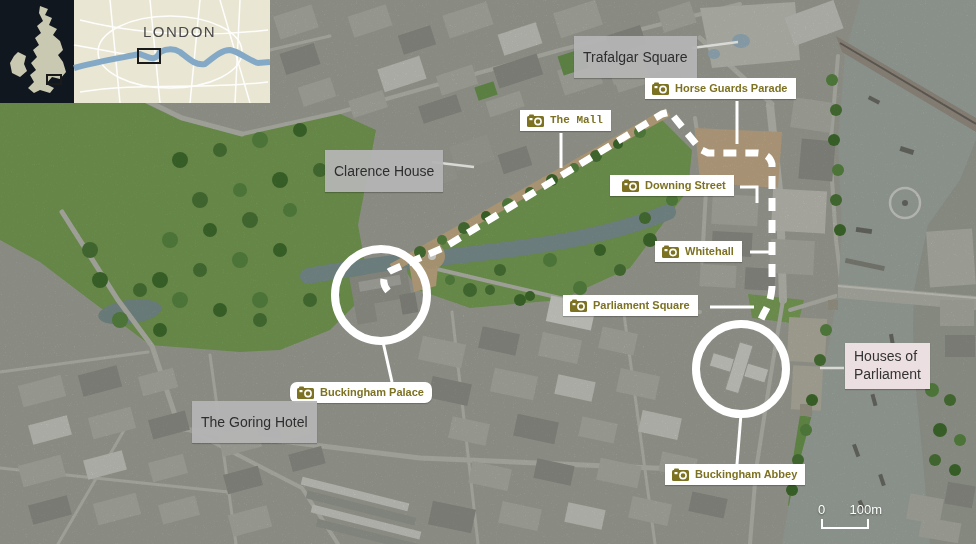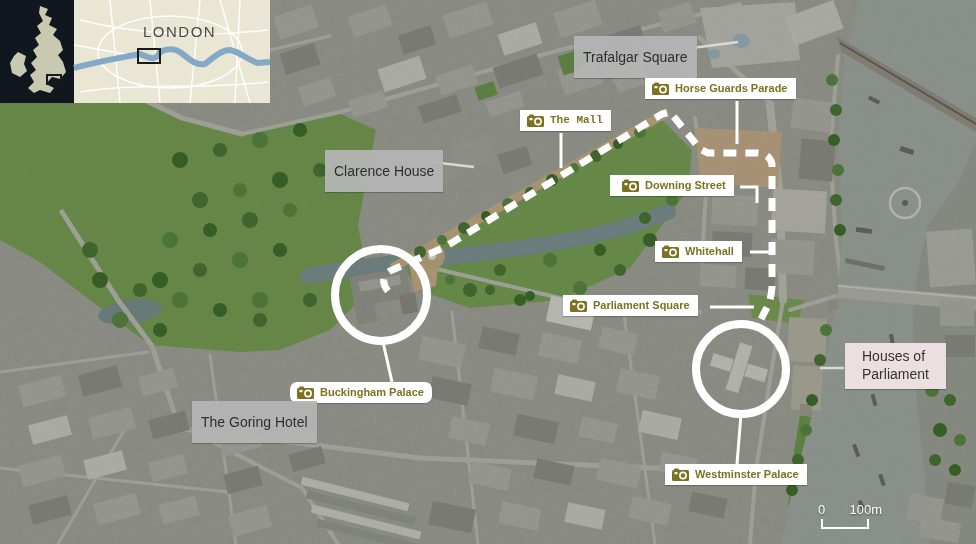--- a/index.html
+++ b/index.html
@@ -8,21 +8,21 @@
   #stage svg{display:block;}
   .layer{position:absolute;left:0;top:0;}
   
   .map-label{position:absolute;display:flex;align-items:center;gap:6px;white-space:nowrap;
              line-height:1.15;box-shadow:0 1px 1px rgba(0,0,0,.22);}
   .map-label.poi{background:#ffffff;color:#7d7222;font-weight:700;font-size:11px;
                  padding:4px 8px 4px 7px;}
   .map-label.plain{background:rgba(180,180,180,.95);color:#2e2e2e;font-weight:400;
                    font-size:14px;padding:13px 9px;}
   .map-label.area{background:#ecdfe1;color:#333333;font-weight:400;font-size:14px;
-                  padding:5px 17px;display:block;}
+                  padding:5px 9px;display:block;}
   .map-label.area div{line-height:1.28;}
   .cam{width:17px;height:13px;flex:0 0 auto;}
   
   #scalebar{position:absolute;left:818px;top:502px;width:64px;color:#fff;font-size:13px;
             text-shadow:0 1px 2px rgba(0,0,0,.45);}
   #scalebar .nums{display:flex;justify-content:space-between;padding:0 0 2px 0;}
   #scalebar .bracket{width:44px;height:8px;margin-left:3px;
             border-left:2px solid #fff;border-right:2px solid #fff;border-bottom:2px solid #fff;}
 </style>
 </head>
@@ -408,21 +408,21 @@
         <div>Houses of</div>
         <div>Parliament</div>
       </div>
       <div class="map-label poi" style="left: 665px; top: 464px;">
         <svg class="cam" viewBox="0 0 17 13">
           <rect x="0" y="2" width="17" height="11" rx="1.5" fill="#7d7222"></rect>
           <rect x="2" y="0.5" width="5" height="3" rx="1" fill="#7d7222"></rect>
           <rect x="2.5" y="4" width="3" height="2.2" fill="#ffffff"></rect>
           <circle cx="11" cy="7.5" r="3.1" fill="none" stroke="#ffffff" stroke-width="1.6"></circle>
         </svg>
-        <span>Westminster Palace</span>
+        <span>Buckingham Abbey</span>
       </div>
     </div>
 
   <div id="scalebar" style="z-index:3">
     <div class="nums">
       <span>0</span>
       <span>100m</span>
     </div>
     <div class="bracket"></div>
   </div>

